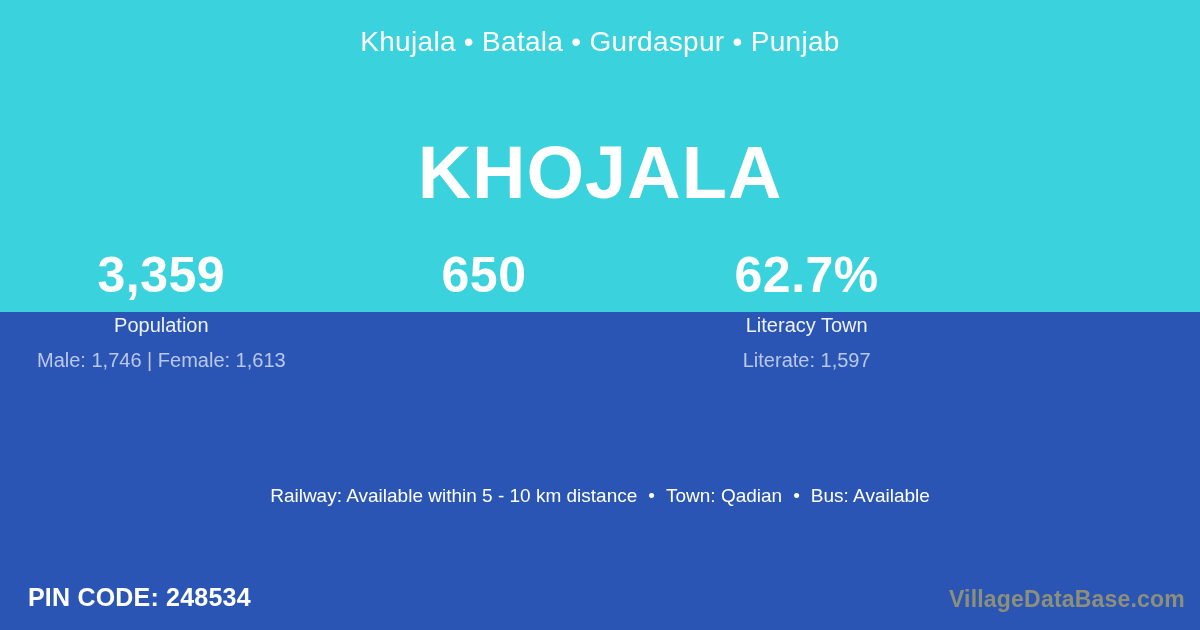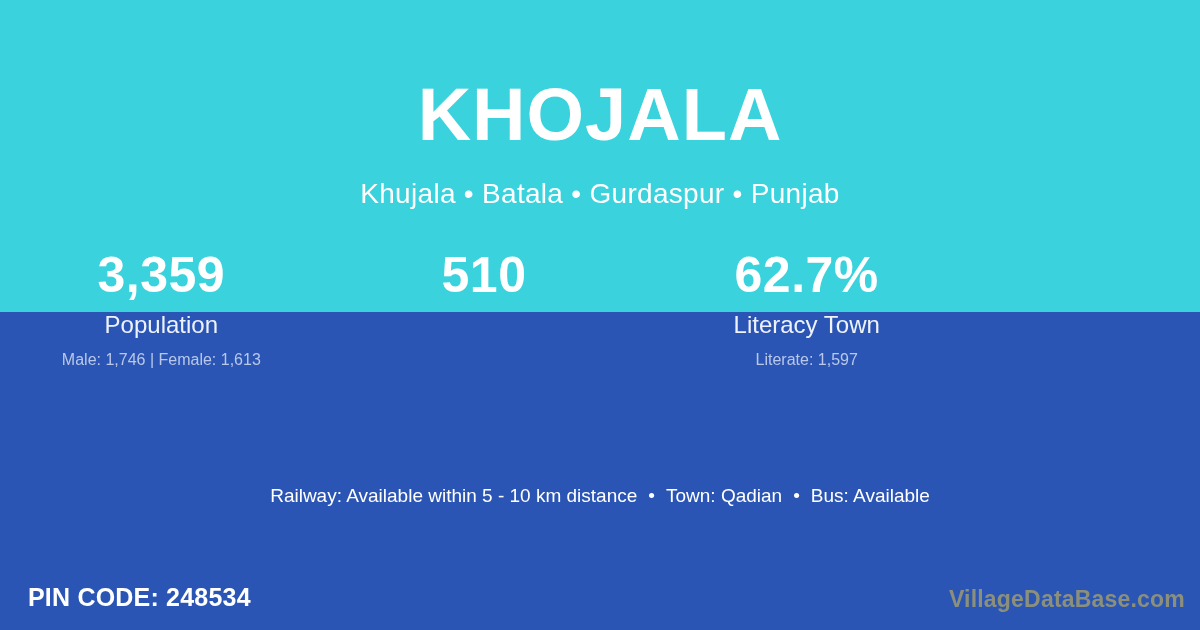--- a/index.html
+++ b/index.html
@@ -76,29 +76,29 @@
   .stat-value {
     font-size: 50px;
     font-weight: bold;
     line-height: 62px;
     color: #ffffff;
     letter-spacing: 0.5px;
   }
 
   .stat-label {
     margin-top: 4px;
-    font-size: 24px;
+    font-size: 20px;
     font-weight: normal;
     line-height: 30px;
     color: #eef3fb;
   }
 
   .stat-sub {
     margin-top: 10px;
-    font-size: 16px;
+    font-size: 20px;
     font-weight: normal;
     line-height: 20px;
     color: #b9c8e8;
   }
 
   
   #amenities {
     position: absolute;
     top: 485px;
     left: 0;
@@ -146,34 +146,34 @@
   }
 </style>
 </head>
 <body>
 
 <div id="card" style="background: rgb(43, 85, 180);">
 
   <div id="teal-band" style="background: rgb(58, 210, 220);"></div>
 
   <div id="header">
+    <div id="village-subtitle">Khujala • Batala • Gurdaspur • Punjab</div>
     <div id="village-title">KHOJALA</div>
-    <div id="village-subtitle">Khujala • Batala • Gurdaspur • Punjab</div>
   </div>
 
   <div id="stats">
 
     <div class="stat">
       <div class="stat-value">3,359</div>
       <div class="stat-label">Population</div>
       <div class="stat-sub">Male: 1,746 | Female: 1,613</div>
     </div>
 
     <div class="stat">
-      <div class="stat-value">510</div>
+      <div class="stat-value">650</div>
     </div>
 
     <div class="stat">
       <div class="stat-value">62.7%</div>
       <div class="stat-label">Literacy Town</div>
       <div class="stat-sub">Literate: 1,597</div>
     </div>
 
   </div>
 

